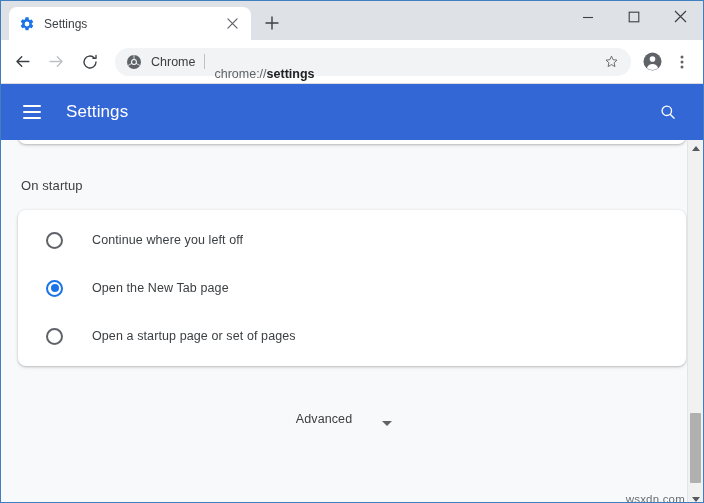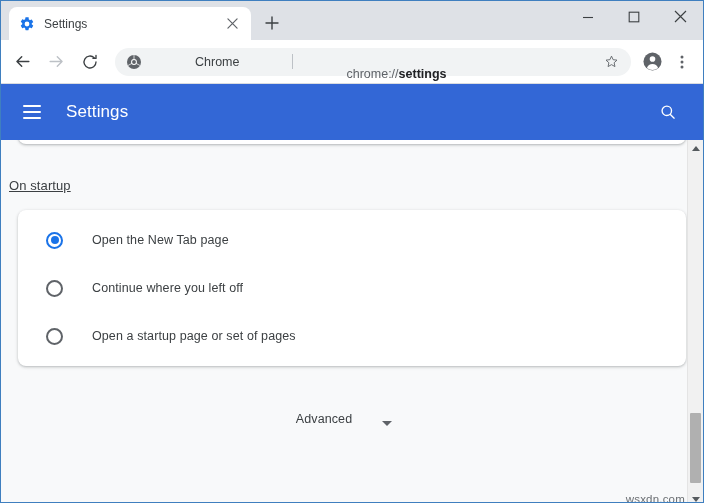--- a/index.html
+++ b/index.html
@@ -126,21 +126,20 @@
     flex: 1 1 auto;
     height: 28px;
     margin: 0 6px 0 8px;
     background: #f1f3f4;
     border-radius: 14px;
     display: flex;
     align-items: center;
     padding: 0 8px 0 11px;
     box-sizing: border-box;
     min-width: 0;
-    gap: 44px;
   }
   .omni-icon {
     width: 16px;
     height: 16px;
     flex: 0 0 16px;
     margin-right: 9px;
     display: block;
   }
   .omni-chip {
     font-size: 12.5px;
@@ -246,26 +245,25 @@
     right: 1px;
     top: -16px;
     height: 20px;
     background: #ffffff;
     border-radius: 0 0 8px 8px;
     box-shadow: 0 1px 2px rgba(60,64,67,.25), 0 1px 3px 1px rgba(60,64,67,.10);
   }
 
   .section-title {
     position: absolute;
-    left: 8px;
+    left: 20px;
     top: 38px;
     font-size: 13px;
     color: #3c4043;
     letter-spacing: 0.1px;
-    text-decoration: underline;
   }
 
   .card {
     position: absolute;
     left: 17px;
     right: 1px;
     top: 70px;
     background: #ffffff;
     border-radius: 8px;
     box-shadow: 0 1px 2px rgba(60,64,67,.22), 0 1px 3px 1px rgba(60,64,67,.10);
@@ -508,27 +506,27 @@
   <div class="content-wrap">
     <div class="content">
 
       <div class="partial-card"></div>
 
       <div class="section-title">On startup</div>
 
       <div class="card">
 
         <div class="radio-row">
+          <span class="radio"></span>
+          <span class="radio-label">Continue where you left off</span>
+        </div>
+
+        <div class="radio-row">
           <span class="radio checked"></span>
           <span class="radio-label">Open the New Tab page</span>
-        </div>
-
-        <div class="radio-row">
-          <span class="radio"></span>
-          <span class="radio-label">Continue where you left off</span>
         </div>
 
         <div class="radio-row">
           <span class="radio"></span>
           <span class="radio-label">Open a startup page or set of pages</span>
         </div>
 
       </div>
 
       <div class="advanced-row">

